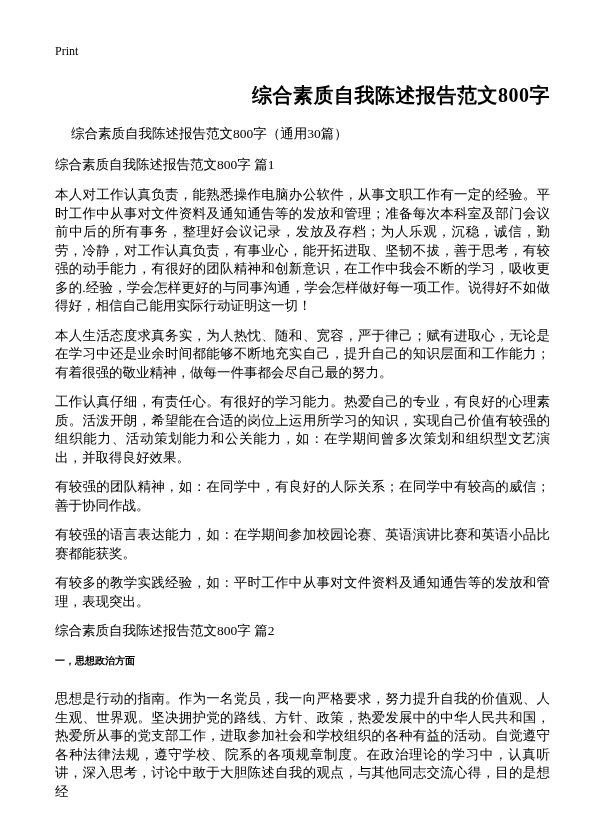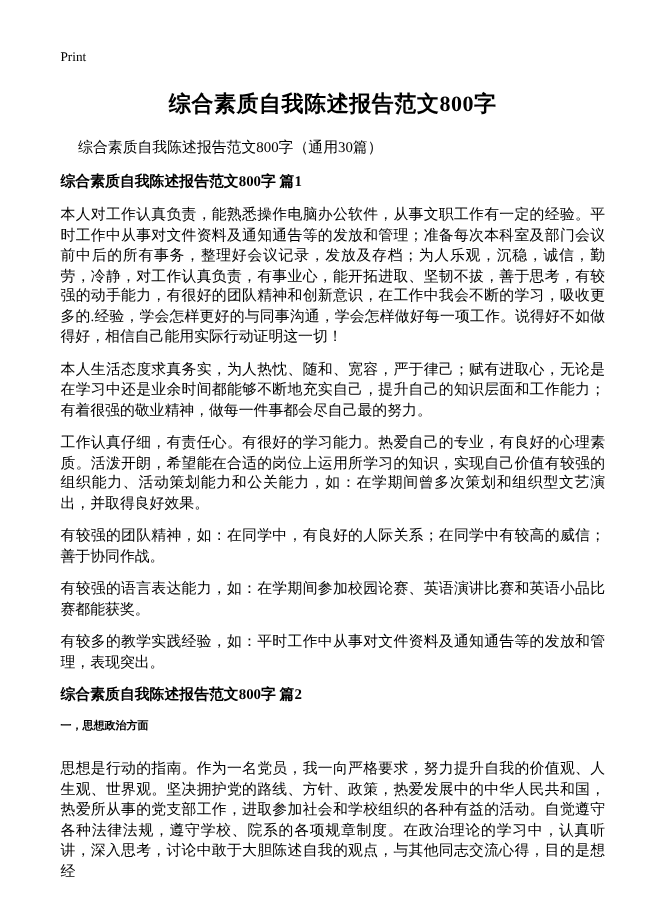--- a/index.html
+++ b/index.html
@@ -19,34 +19,34 @@
   }
   .print-label {
     font-size: 12px;
     line-height: 14px;
     margin-bottom: 24px;
     cursor: pointer;
   }
   .doc-title {
     font-size: 20px;
     font-weight: bold;
-    text-align: center;
+    text-align: right;
     line-height: 26px;
     margin-bottom: 17px;
     letter-spacing: 0.5px;
   }
   .subtitle {
     font-size: 13.5px;
     line-height: 18px;
     margin-bottom: 13px;
     margin-left: 16px;
   }
   .section-heading {
     font-size: 13.5px;
-    font-weight: bold;
+    font-weight: normal;
     line-height: 18px;
     margin-bottom: 12px;
   }
   .sub-heading {
     font-size: 10px;
     font-weight: bold;
     line-height: 18px;
     margin-bottom: 20px;
   }
   .body-para {

